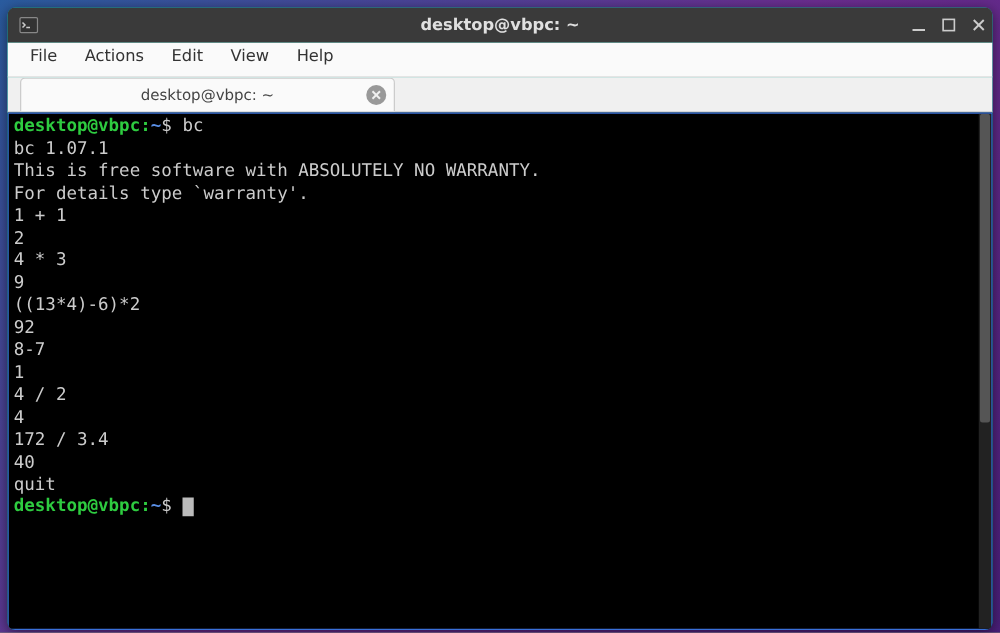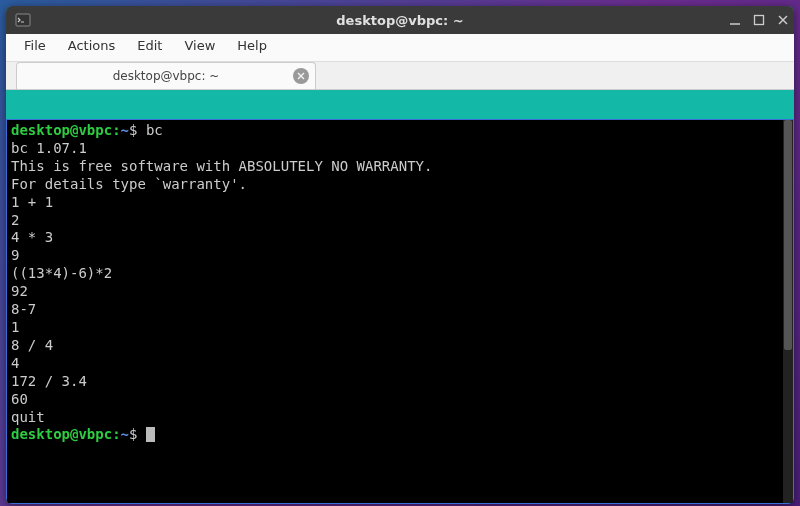--- a/index.html
+++ b/index.html
@@ -72,21 +72,20 @@
       font-size: 11px; cursor: pointer;
     }
     .terminal {
       flex: 1; background: #000; color: #ccc;
       font-family: "DejaVu Sans Mono", "Liberation Mono", monospace;
       font-size: 14px; line-height: 1.28;
       padding: 2px 4px;
       overflow: hidden;
       position: relative;
       border: 1px solid #3a6fd8;
-      margin-top: 29px;
     }
     .term-line { white-space: pre; }
     .prompt-user { color: #2ecc40; font-weight: bold; }
     .prompt-colon { color: #2ecc40; font-weight: bold; }
     .prompt-path { color: #5a8fe6; font-weight: bold; }
     .prompt-dollar { color: #ccc; }
     .cursor {
       display: inline-block; width: 9px; height: 15px;
       background: #bbb; vertical-align: text-bottom;
     }
@@ -156,24 +155,24 @@
     <div class="term-line">This is free software with ABSOLUTELY NO WARRANTY.</div>
     <div class="term-line">For details type `warranty'.</div>
     <div class="term-line">1 + 1</div>
     <div class="term-line">2</div>
     <div class="term-line">4 * 3</div>
     <div class="term-line">9</div>
     <div class="term-line">((13*4)-6)*2</div>
     <div class="term-line">92</div>
     <div class="term-line">8-7</div>
     <div class="term-line">1</div>
-    <div class="term-line">8 / 4</div>
+    <div class="term-line">4 / 2</div>
     <div class="term-line">4</div>
     <div class="term-line">172 / 3.4</div>
-    <div class="term-line">60</div>
+    <div class="term-line">40</div>
     <div class="term-line">quit</div>
     <div class="term-line"><span class="prompt-user">desktop@vbpc</span><span class="prompt-colon">:</span><span class="prompt-path">~</span><span class="prompt-dollar">$</span> <span class="cursor"></span></div>
 
     <div class="scrollbar">
       <div class="scrollbar-thumb"></div>
     </div>
   </div>
 
 </div>
 

